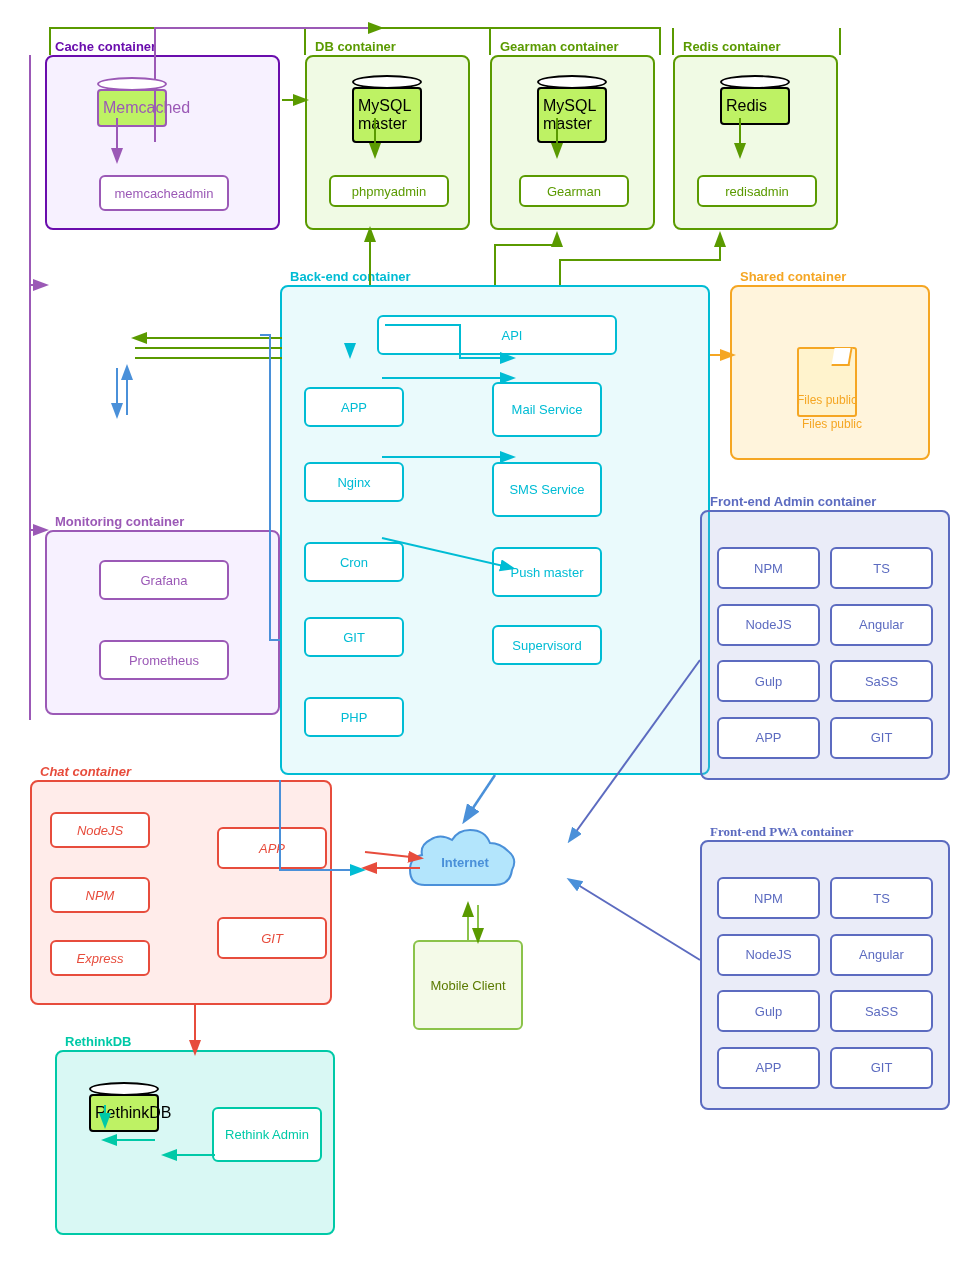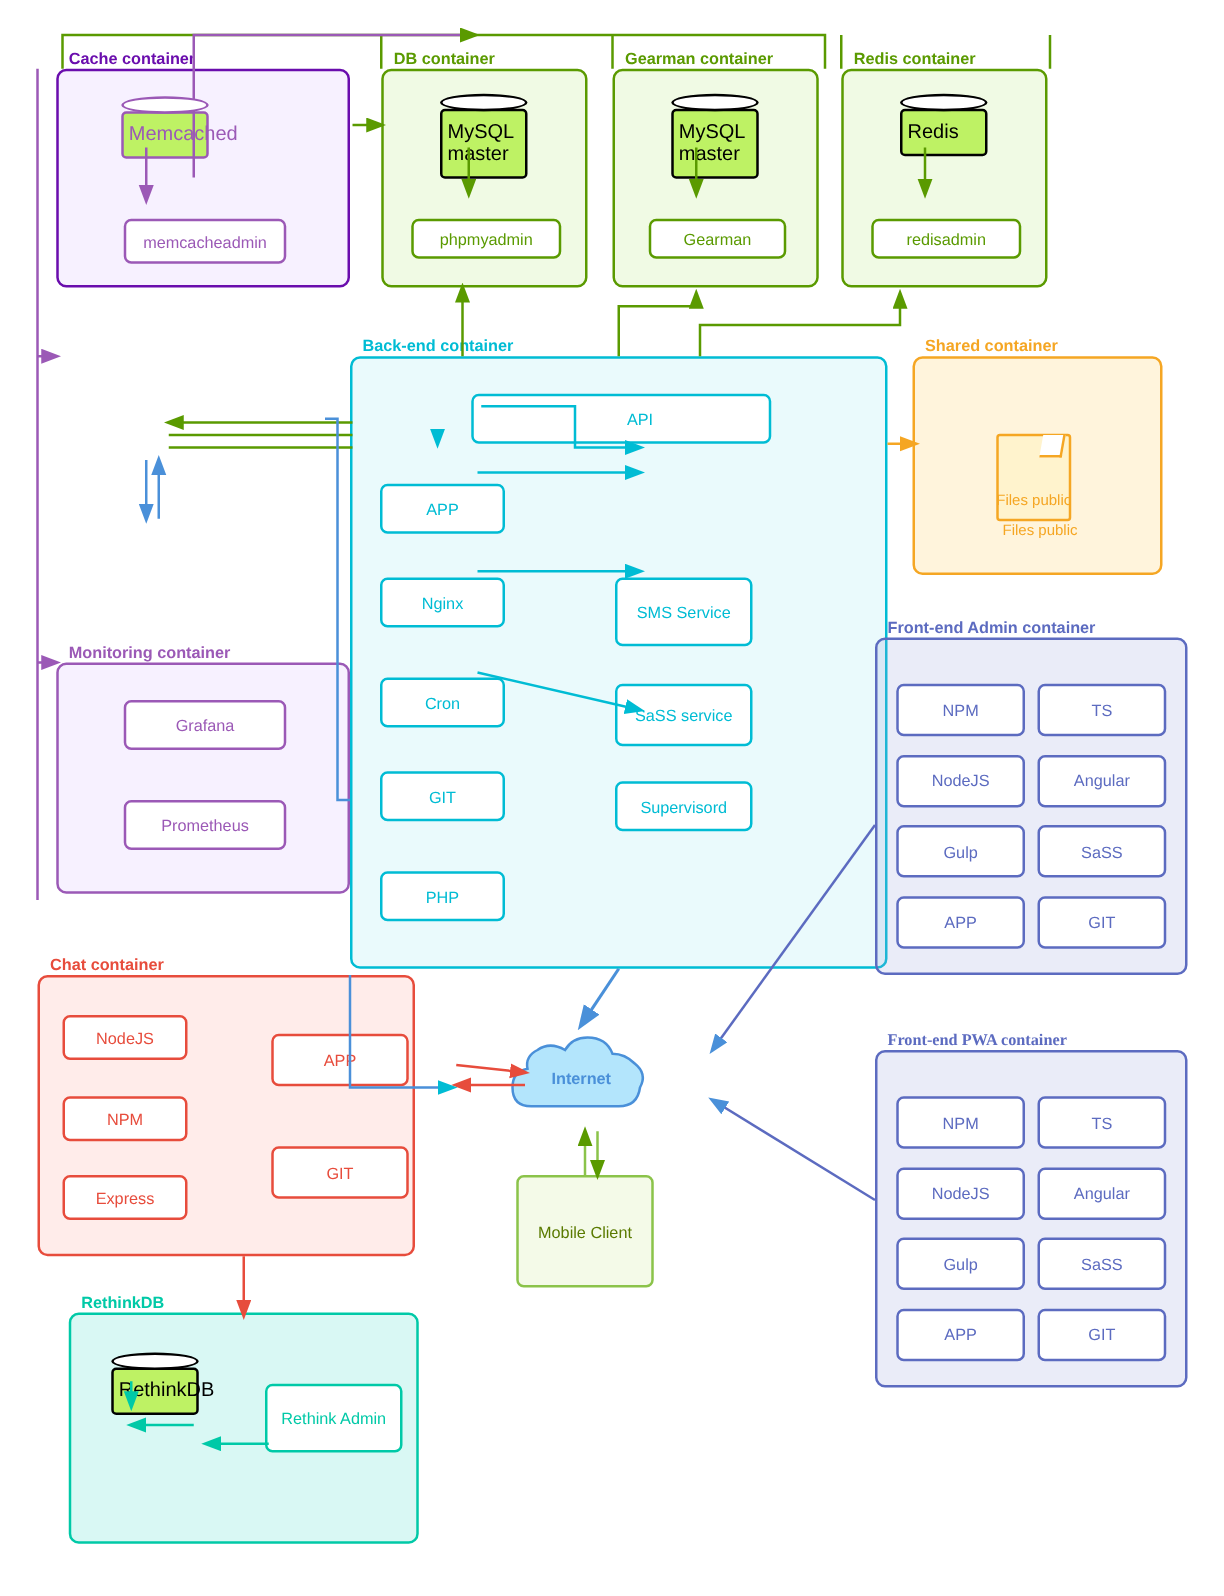--- a/index.html
+++ b/index.html
@@ -105,20 +105,21 @@
       width: 250px; height: 270px;
       border-color: #5c6bc0;
       background: rgba(150, 160, 220, 0.2);
     }
     
     .chat-container {
       left: 30px; top: 780px;
       width: 302px; height: 225px;
       border-color: #e74c3c;
       background: rgba(255, 160, 150, 0.2);
+      font-style: italic;
     }
     
     .fe-pwa-container {
       left: 700px; top: 840px;
       width: 250px; height: 270px;
       border-color: #5c6bc0;
       background: rgba(150, 160, 220, 0.2);
     }
     
     .rethink-container {
@@ -287,28 +288,29 @@
     <div class="node-box purple-node" style="width:130px; height:40px; left:52px; top:108px;">Prometheus</div>
   </div>
 
   <div class="container-box backend-container">
     <span class="container-label" style="color:#00bcd4;">Back-end container</span>
 
     <div class="node-box teal-node" style="width:240px; height:40px; left:95px; top:28px;padding-left:34px;">API</div>
 
     <div class="node-box teal-node" style="width:100px; height:40px; left:22px; top:100px;">APP</div>
 
+    <div class="node-box teal-node" style="width:110px; height:55px; left:210px; top:95px;">Mail Service</div>
 
     <div class="node-box teal-node" style="width:100px; height:40px; left:22px; top:175px;">Nginx</div>
 
     <div class="node-box teal-node" style="width:110px; height:55px; left:210px; top:175px;">SMS Service</div>
 
     <div class="node-box teal-node" style="width:100px; height:40px; left:22px; top:255px;">Cron</div>
 
-    <div class="node-box teal-node" style="width:110px; height:50px; left:210px; top:260px;">SaSS service</div>
+    <div class="node-box teal-node" style="width:110px; height:50px; left:210px; top:260px;">Push master</div>
 
     <div class="node-box teal-node" style="width:100px; height:40px; left:22px; top:330px;">GIT</div>
 
     <div class="node-box teal-node" style="width:110px; height:40px; left:210px; top:338px;">Supervisord</div>
 
     <div class="node-box teal-node" style="width:100px; height:40px; left:22px; top:410px;">PHP</div>
   </div>
 
   <div class="container-box shared-container">
     <span class="container-label" style="color:#f5a623;">Shared container</span>

